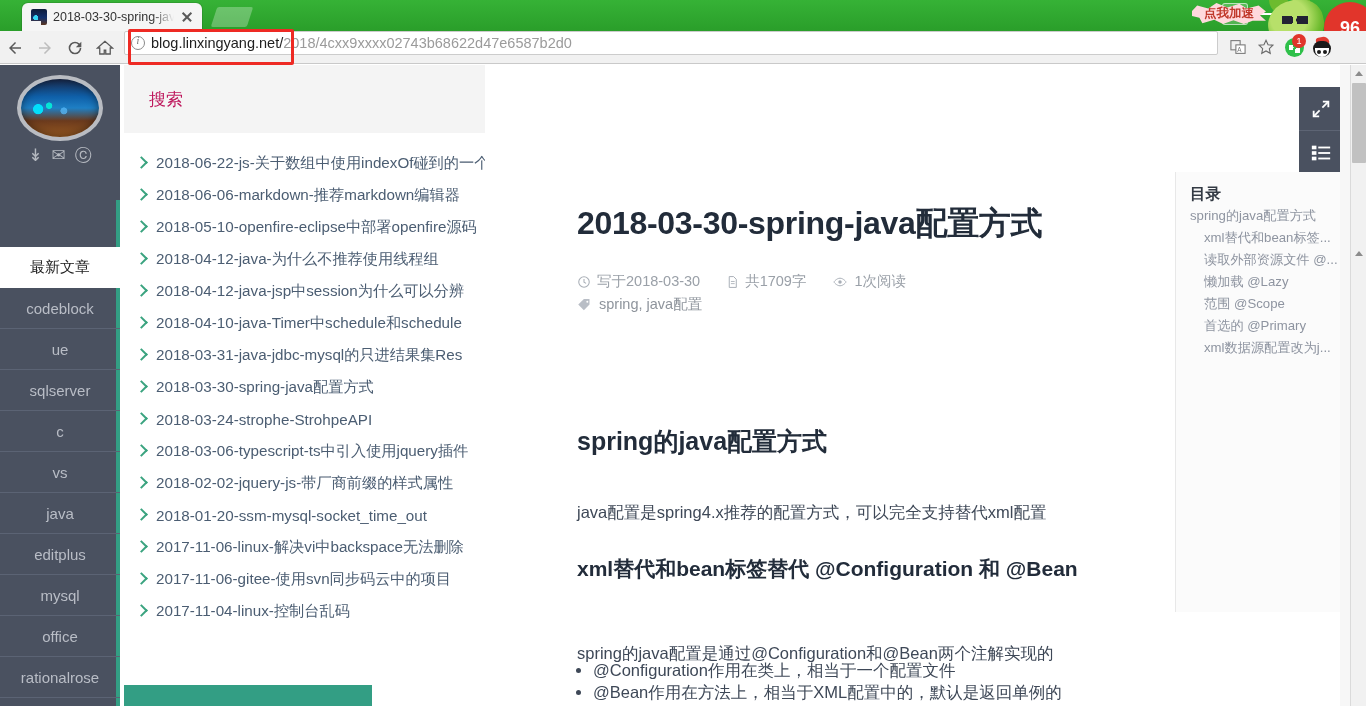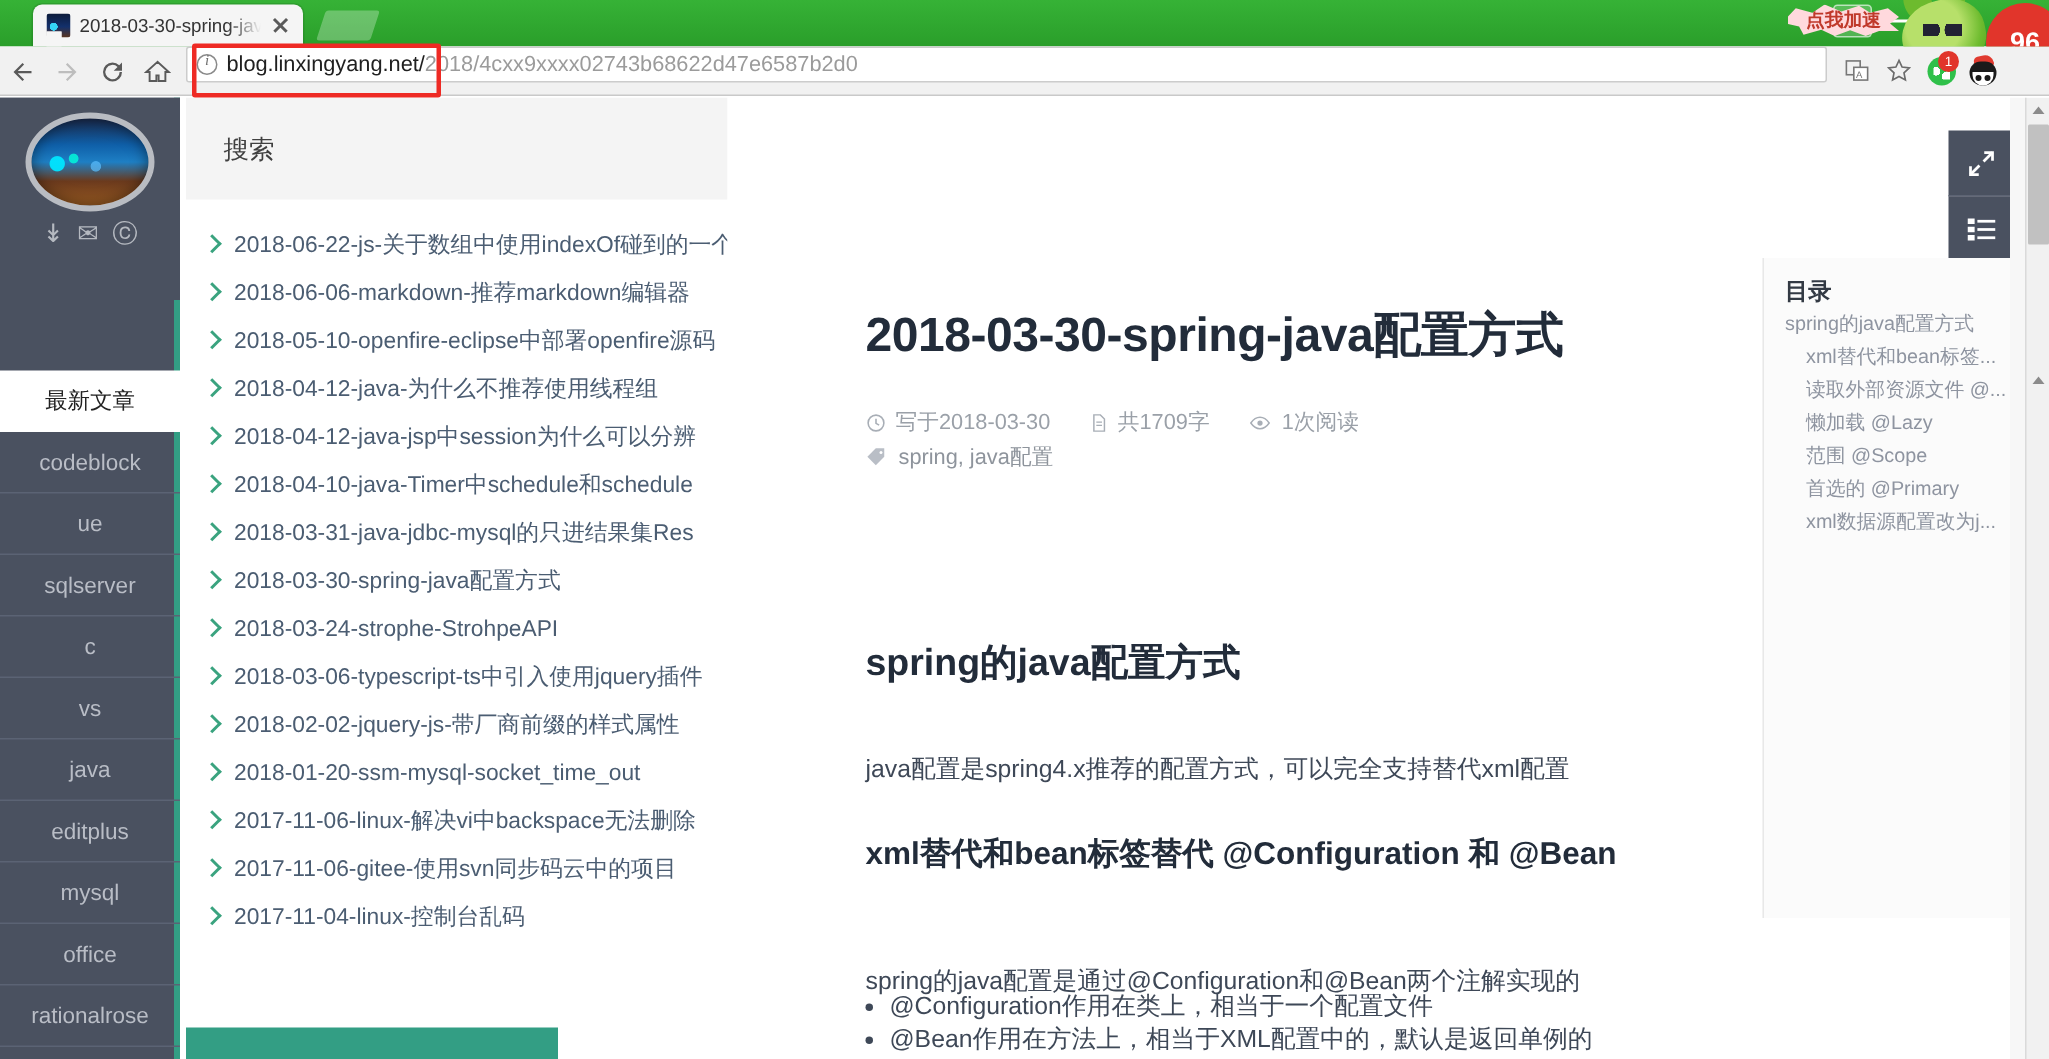--- a/index.html
+++ b/index.html
@@ -230,21 +230,21 @@
 
   
   .list-col {
     position: absolute; left: 124px; top: 0; width: 361px; height: 641px;
     background: #fff;
   }
   .search-box {
     width: 361px; height: 68px; background: #f4f4f4;
     display:flex; align-items:center; padding-left: 25px;
   }
-  .search-placeholder { color:#404040; font-size: 17px; }
+  .search-placeholder { color:#be185d; font-size: 17px; }
 
   .post-list { padding-top: 14px; }
   .post-item {
     display:flex; align-items:center; gap: 9px;
     height: 32px; padding-left: 12px;
     white-space: nowrap; overflow: hidden;
   }
   .chev {
     flex:none; width: 11px; height: 14px; color:#3aa37f; position: relative;
   }

